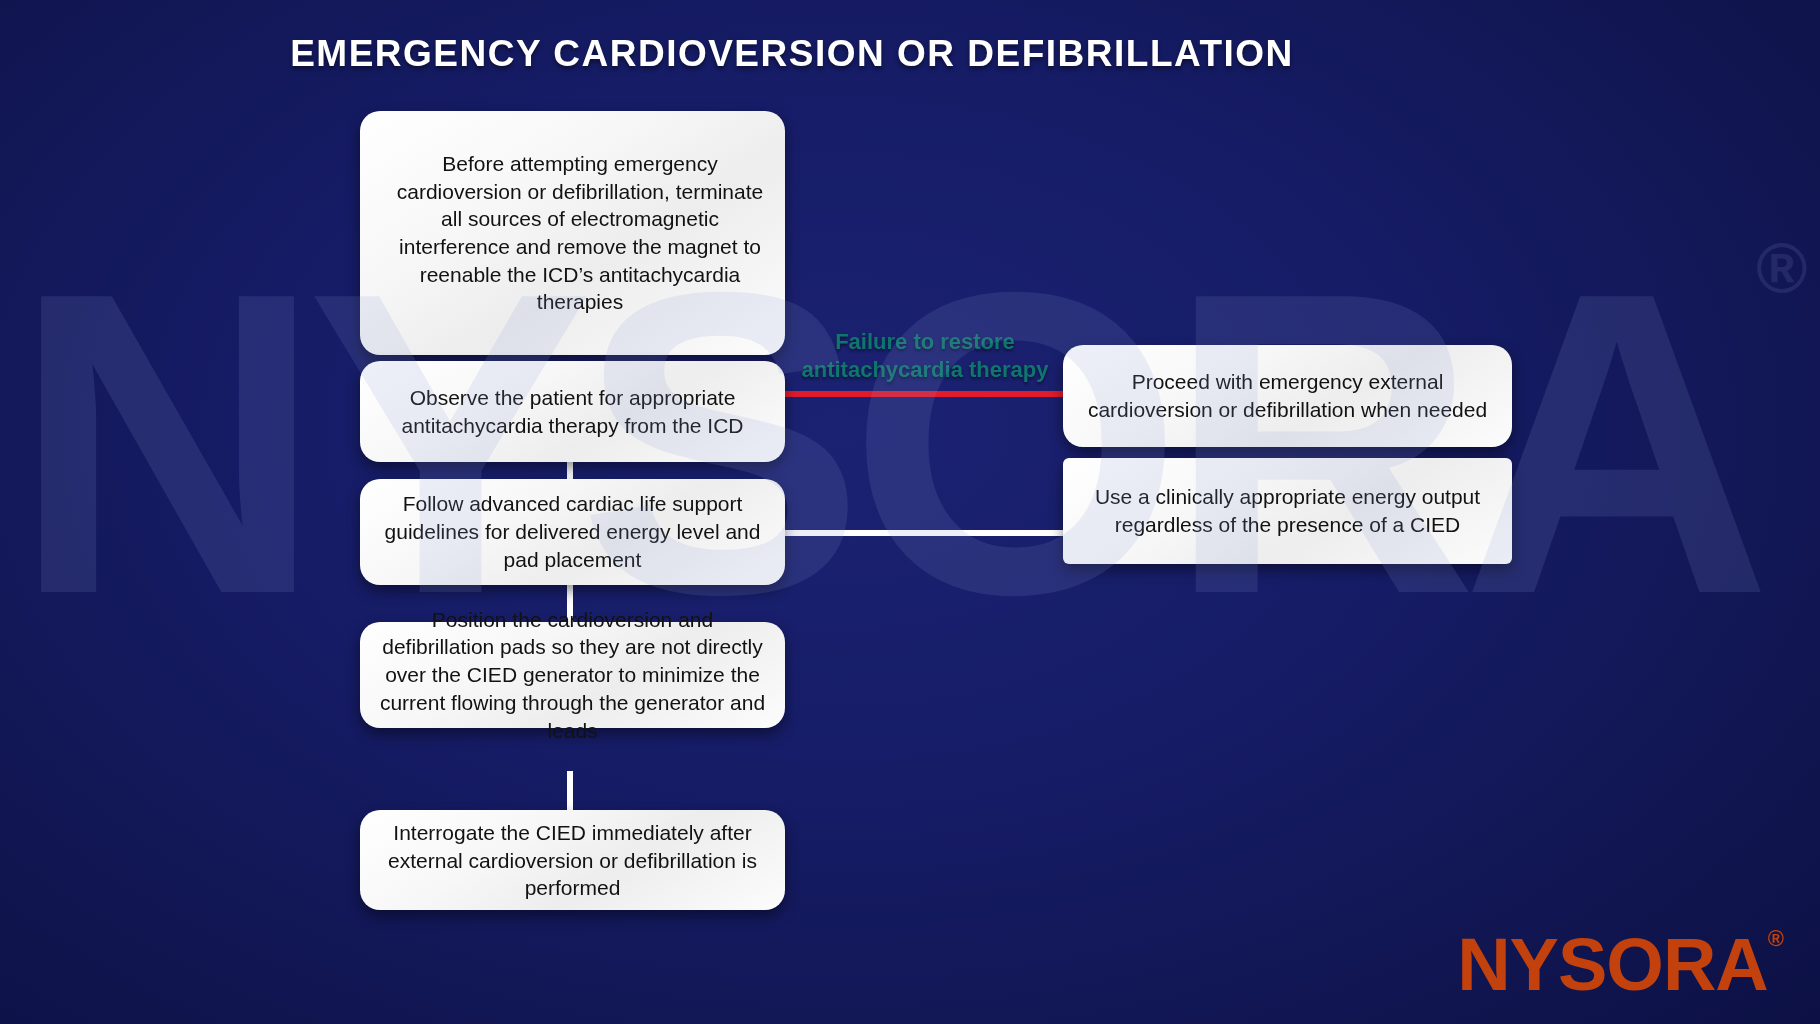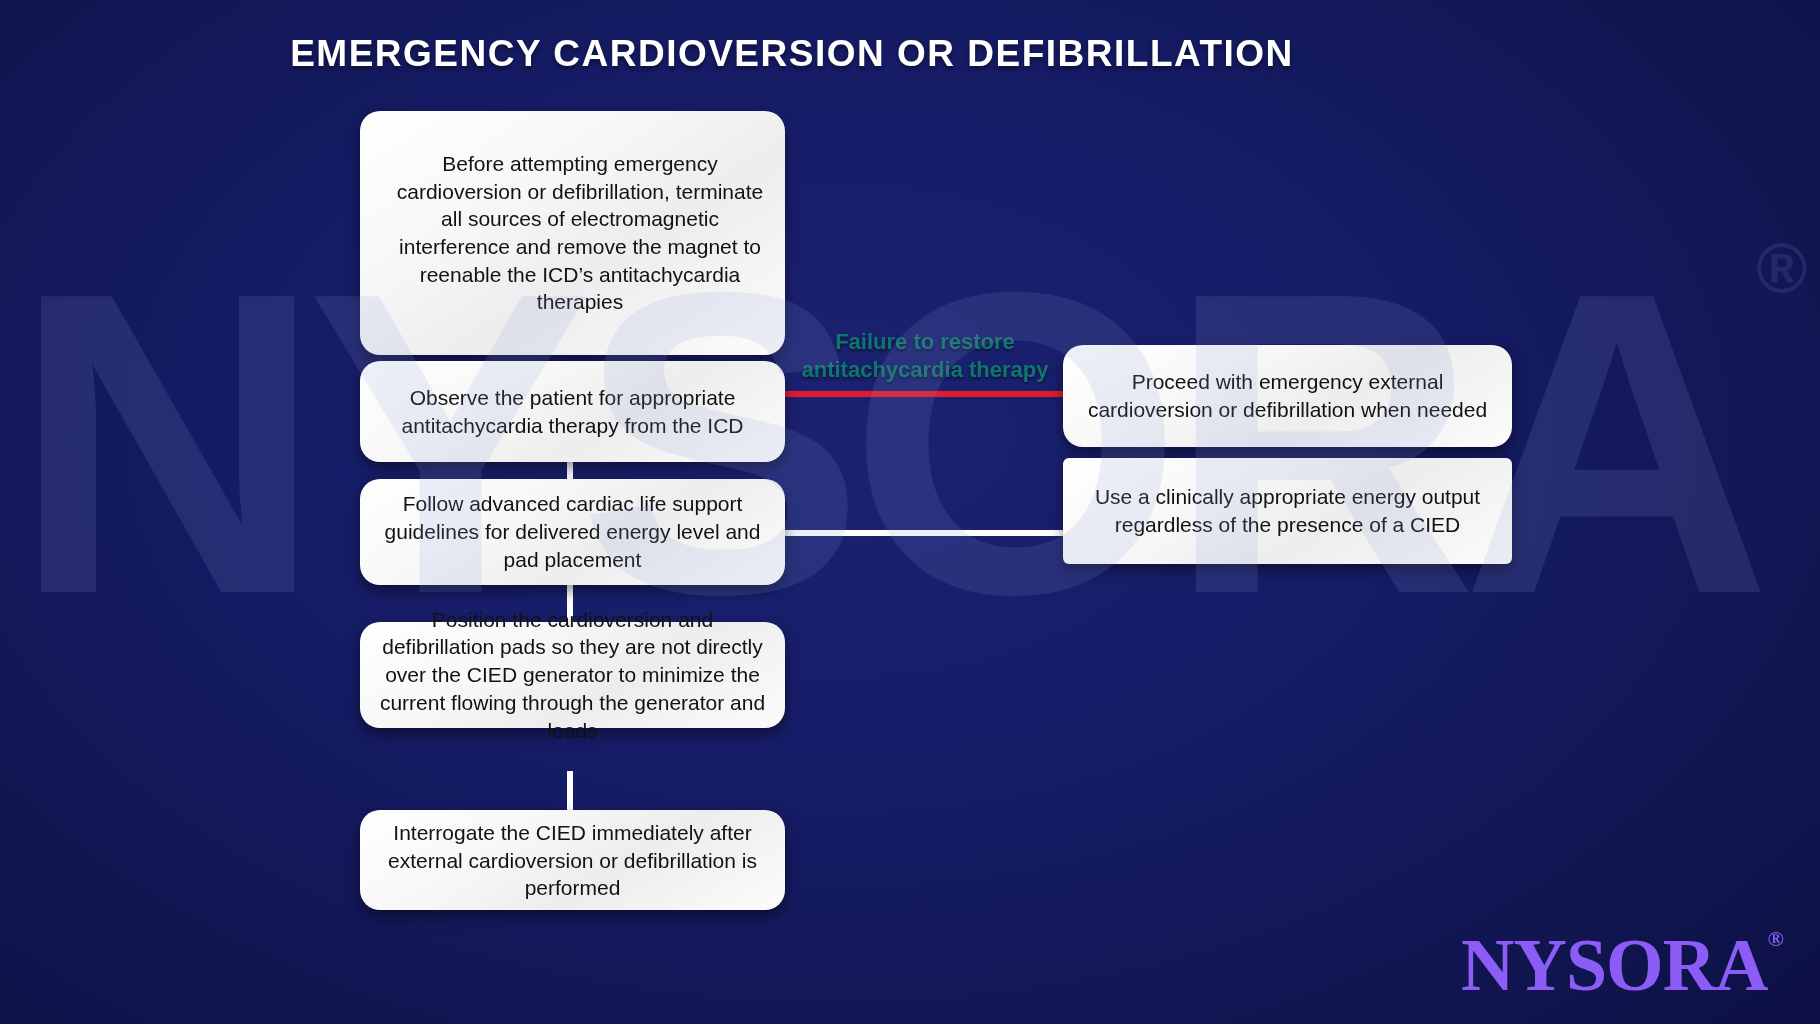--- a/index.html
+++ b/index.html
@@ -115,28 +115,27 @@
     line-height: 1.25;
     text-shadow: 0 2px 3px rgba(0,0,0,0.5);
     z-index: 2;
   }
 
   
   .logo {
     position: absolute;
     right: 36px;
     bottom: 22px;
-    color: #8b5cf6;
+    color: #c2410c;
     font-size: 74px;
     font-weight: bold;
     letter-spacing: -1px;
     line-height: 1;
     z-index: 6;
     white-space: nowrap;
-    font-family: Liberation Serif, serif;
   }
   .logo .logo-reg {
     font-size: 22px;
     vertical-align: 44px;
     letter-spacing: 0;
   }
 </style>
 </head>
 <body>
 

